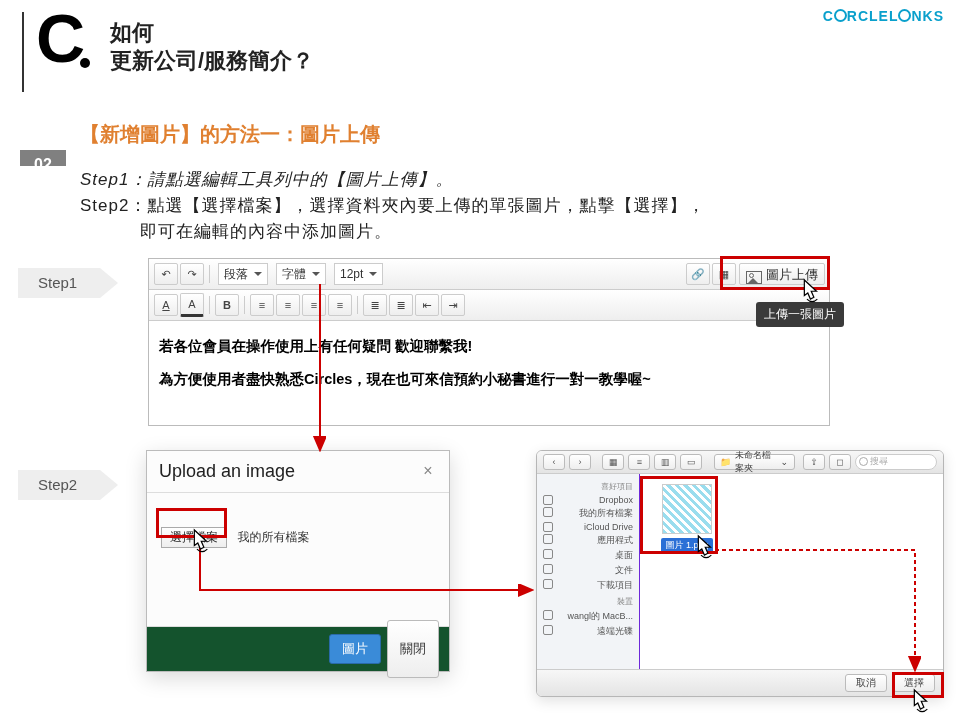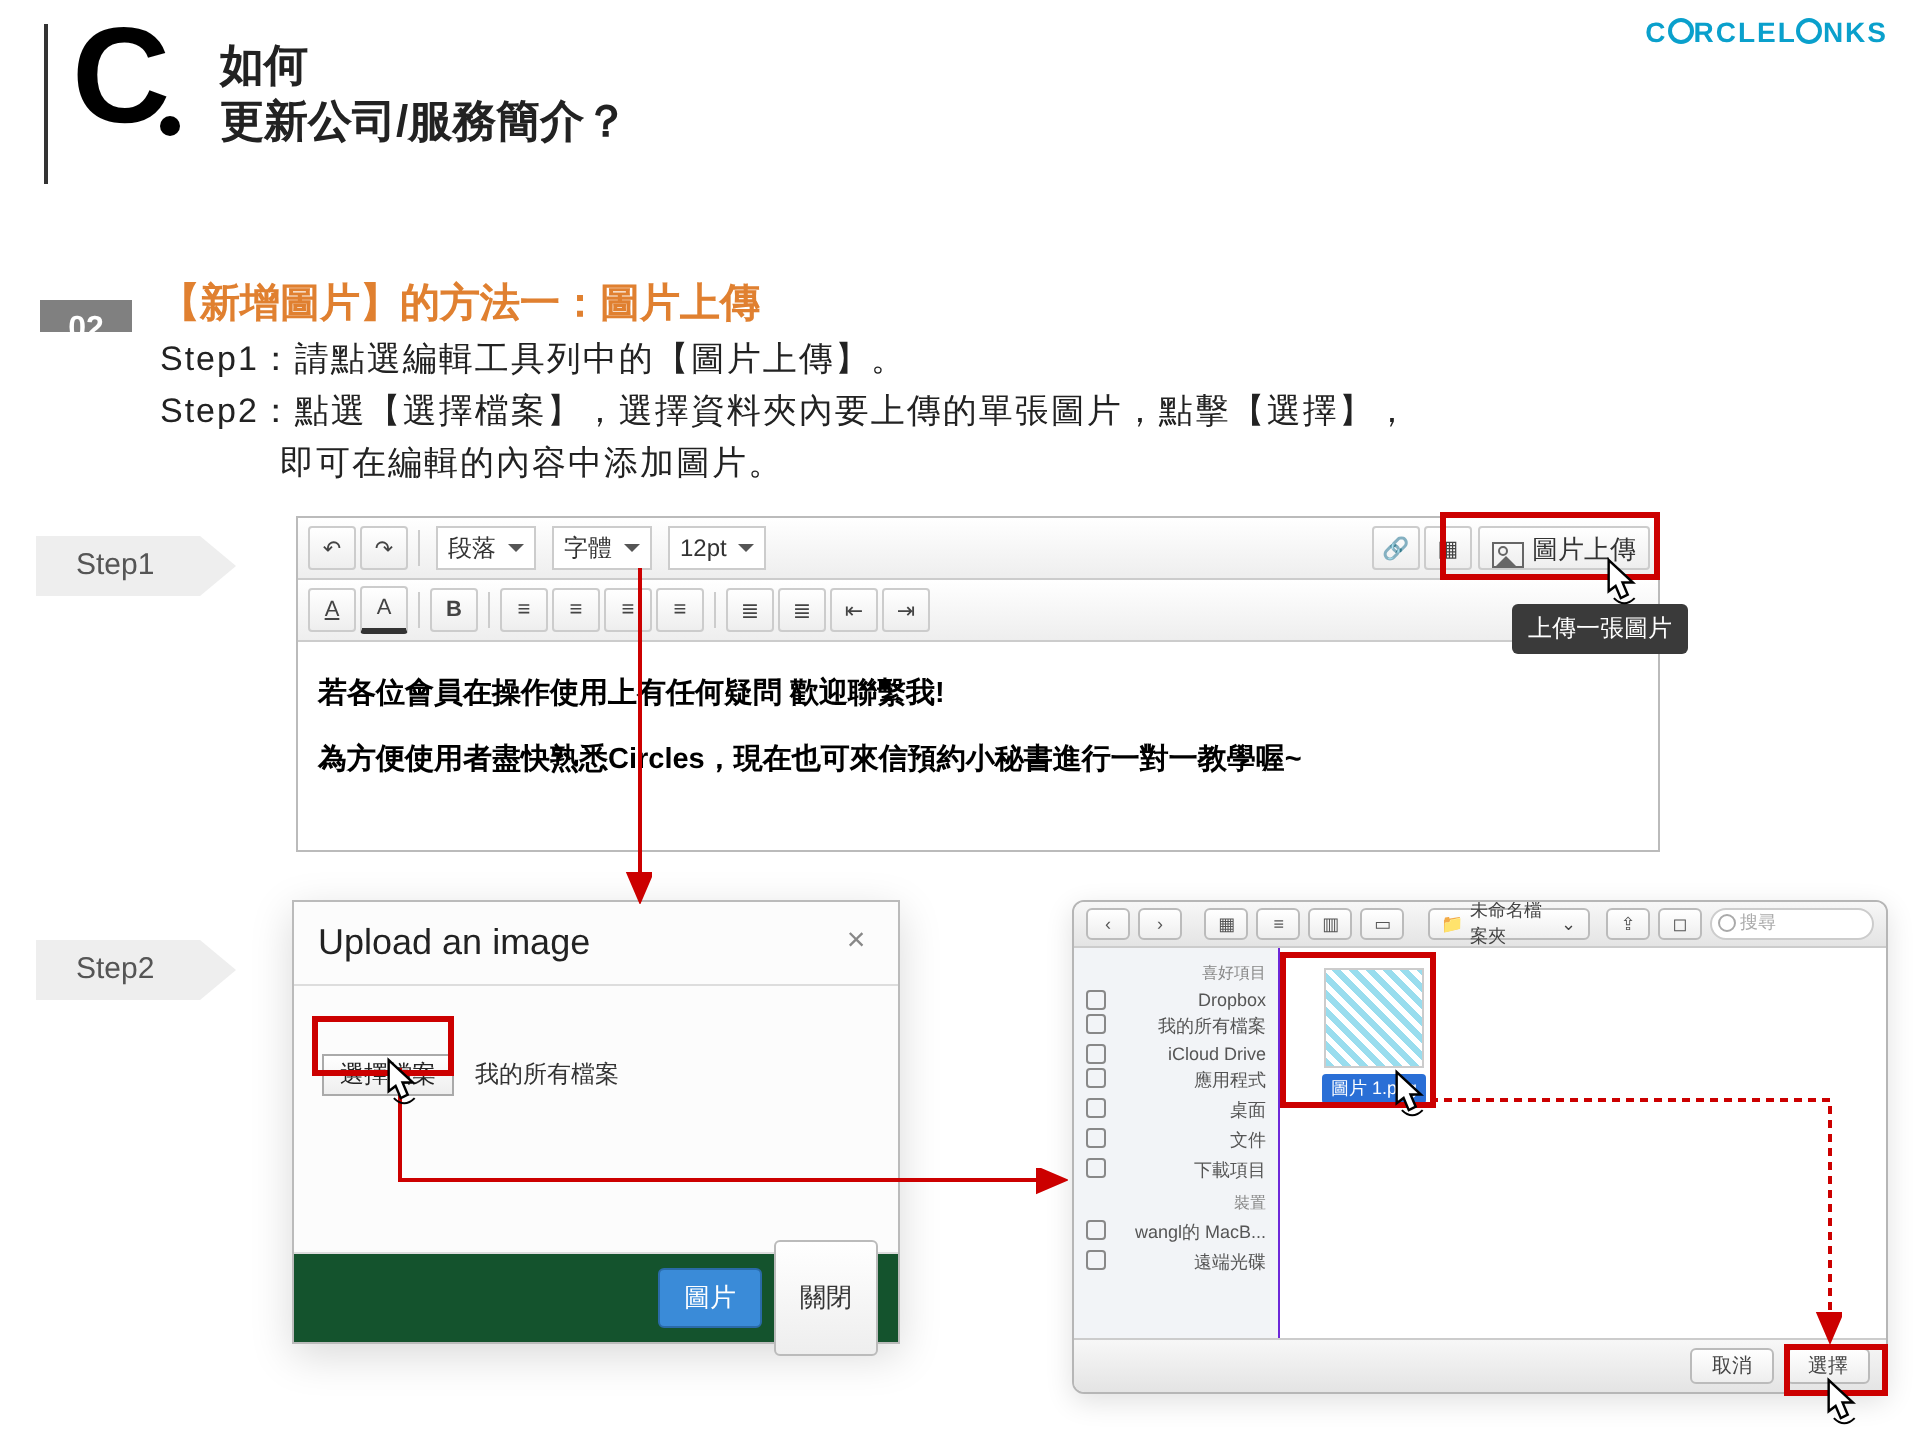--- a/index.html
+++ b/index.html
@@ -6,22 +6,22 @@
   .page { position:relative; width:960px; height:720px; overflow:hidden; }
   
   .logo { position:absolute; top:8px; right:16px; font-size:14px; font-weight:bold; letter-spacing:1px; color:#0aa0cc; }
   .logo .o { display:inline-block; width:9px; height:9px; border:2px solid #0aa0cc; border-radius:50%; vertical-align:middle; margin-top:-3px; }
   .vbar { position:absolute; left:22px; top:12px; width:0; height:80px; border-left:2px solid #333; }
   .bigC { position:absolute; left:36px; top:4px; font-size:68px; font-weight:900; color:#000; line-height:1; }
   .bigCdot { position:absolute; left:80px; top:58px; width:10px; height:10px; background:#000; border-radius:50%; }
   .title1 { position:absolute; left:110px; top:18px; font-size:22px; font-weight:bold; }
   .title2 { position:absolute; left:110px; top:46px; font-size:22px; font-weight:bold; }
   .badge02 { position:absolute; left:20px; top:150px; width:46px; height:16px; background:#808080; color:#fff; font-size:16px; font-weight:bold; text-align:center; line-height:30px; }
-  .subtitle { position:absolute; left:80px; top:138px; font-size:20px; color:#e08030; font-weight:bold; }
-  .step1txt { position:absolute; left:80px; top:168px; font-size:17px; letter-spacing:1px; }
+  .subtitle { position:absolute; left:80px; top:121px; font-size:20px; color:#e08030; font-weight:bold; }
+  .step1txt { position:absolute; left:80px; top:168px; font-size:17px; letter-spacing:1px;font-style:italic; }
   .step2txt { position:absolute; left:80px; top:194px; font-size:17px; letter-spacing:1px; }
   .step2cont { position:absolute; left:140px; top:220px; font-size:17px; letter-spacing:1px; }
   .chev { fill:#eee; }
   .chev-label { position:absolute; font-size:15px; color:#555; }
   
   .editor { position:absolute; left:148px; top:258px; width:680px; border:1px solid #bbb; background:#fafafa; }
   .tb-row { display:flex; align-items:center; height:26px; border-bottom:1px solid #ccc; padding:2px 4px; background:linear-gradient(#fff,#eee); }
   .tb-btn { display:inline-flex; align-items:center; justify-content:center; min-width:22px; height:20px; border:1px solid #ccc; background:linear-gradient(#fff,#eee); margin:0 1px; font-size:11px; color:#444; border-radius:2px; }
   .tb-sel { display:inline-flex; align-items:center; height:20px; border:1px solid #ccc; background:#fff; margin:0 4px; padding:0 5px; font-size:12px; color:#333; }
   .tb-sel::after { content:""; margin-left:6px; border:4px solid transparent; border-top-color:#555; transform:translateY(2px); }

